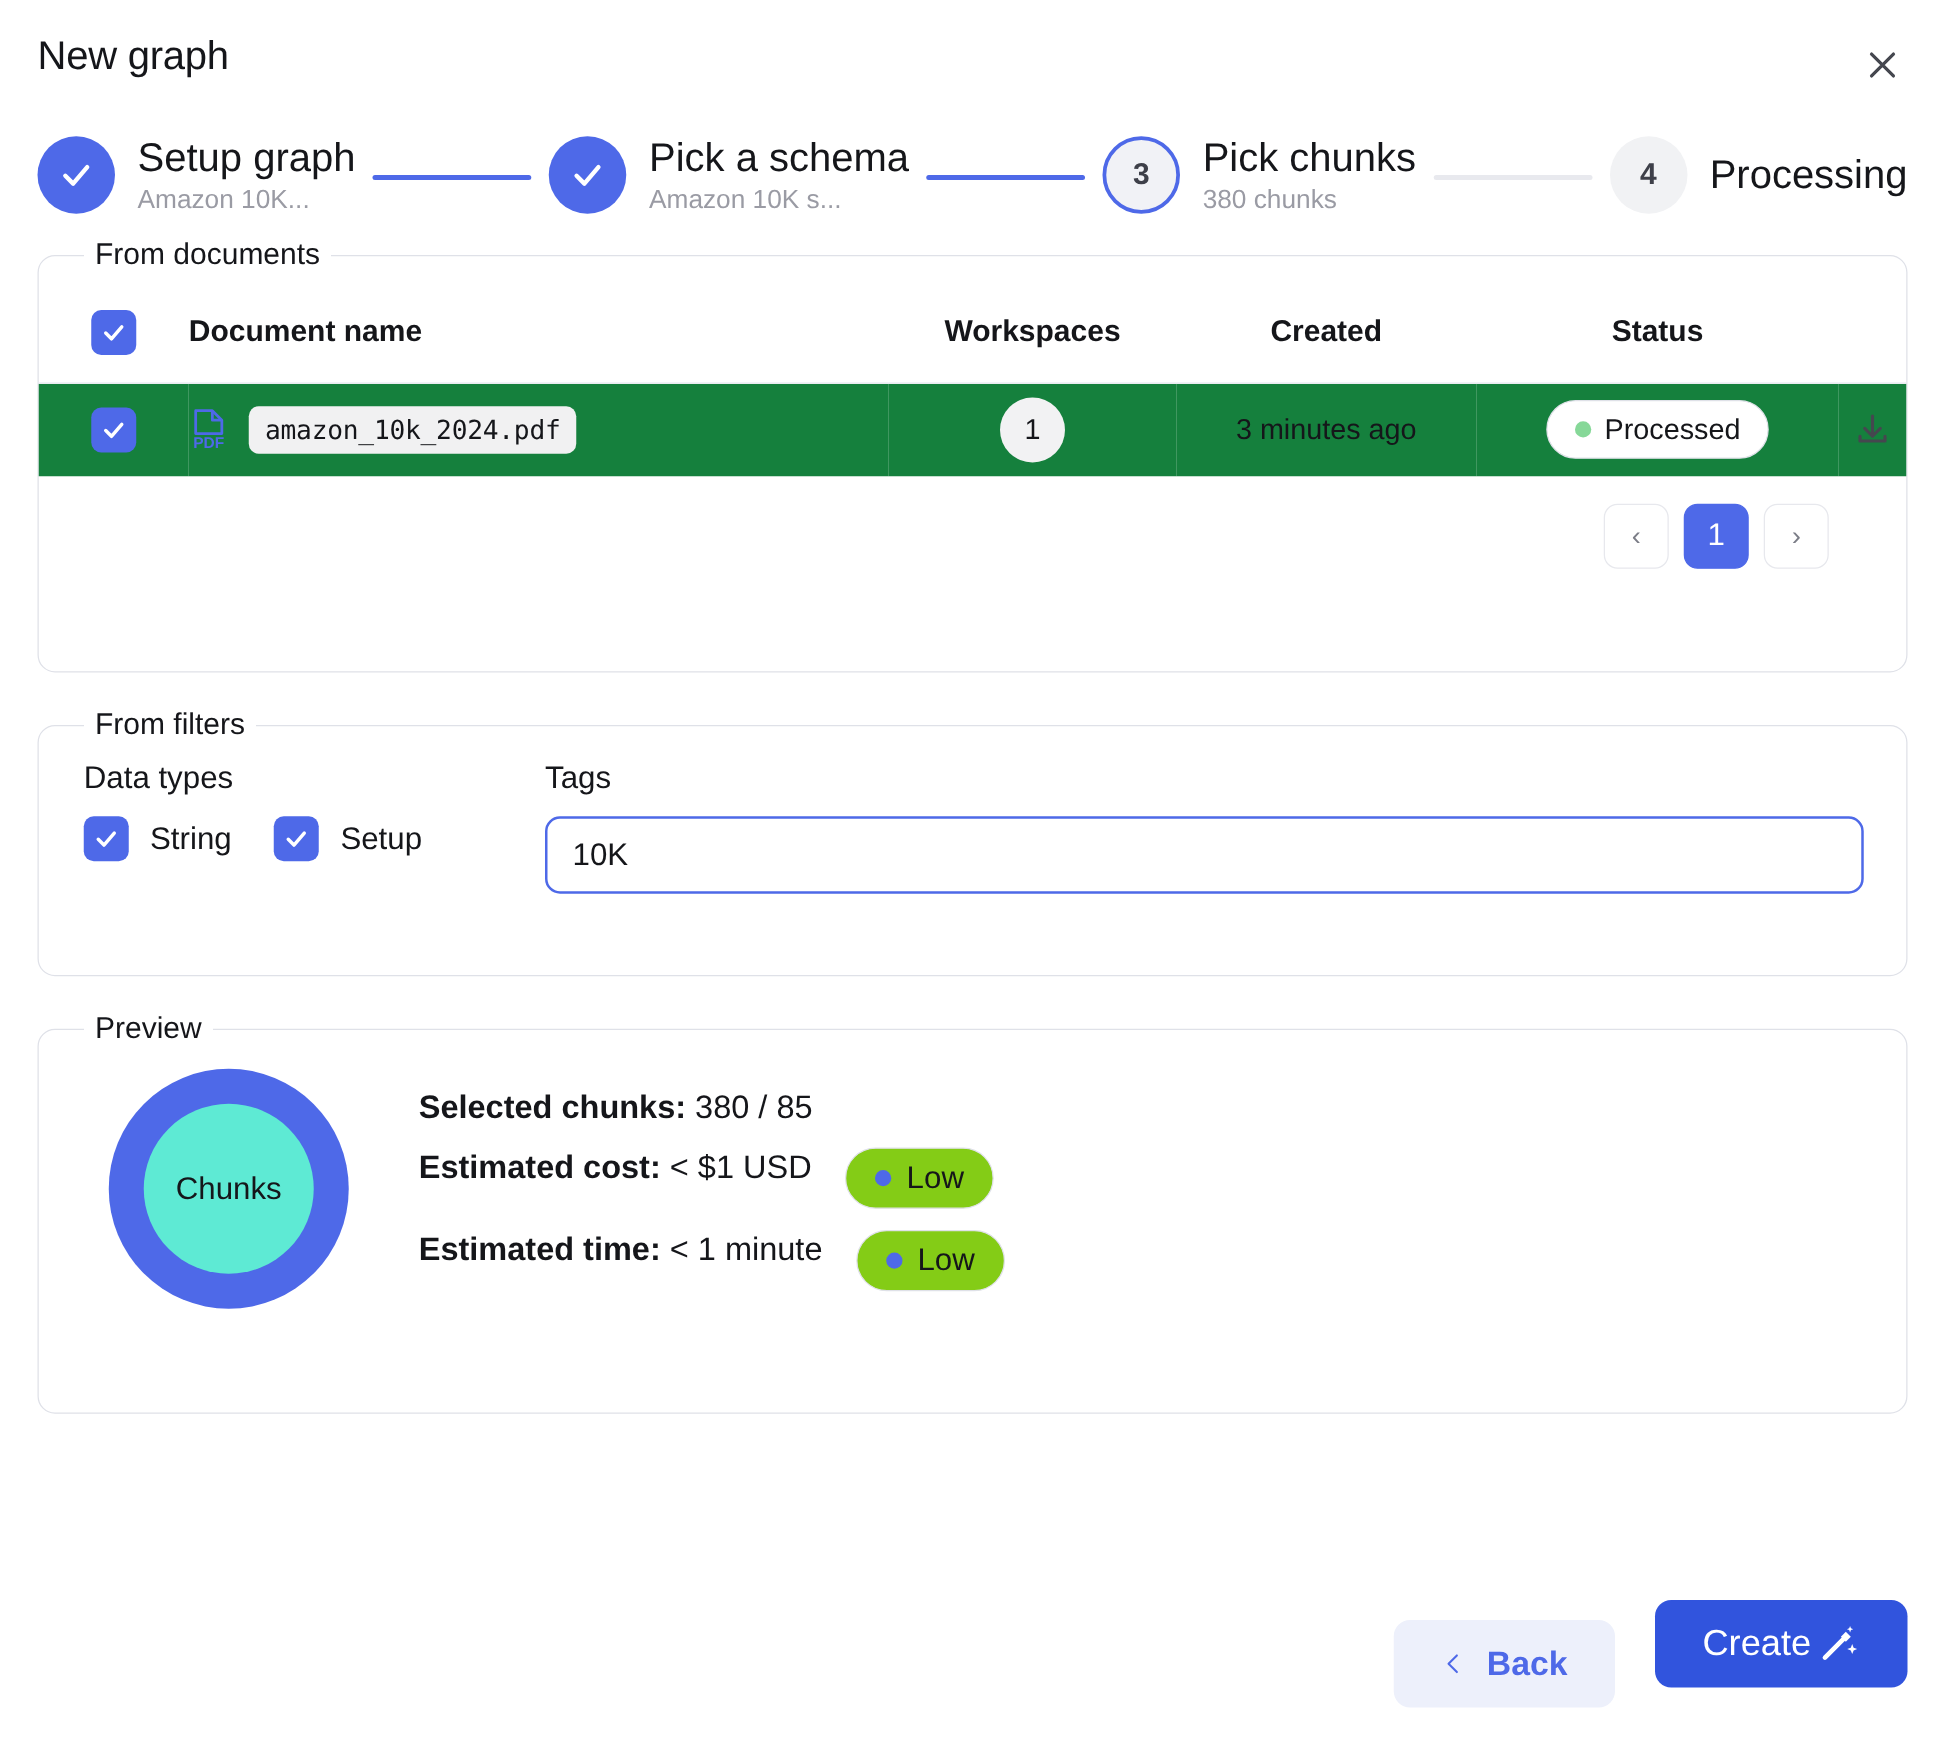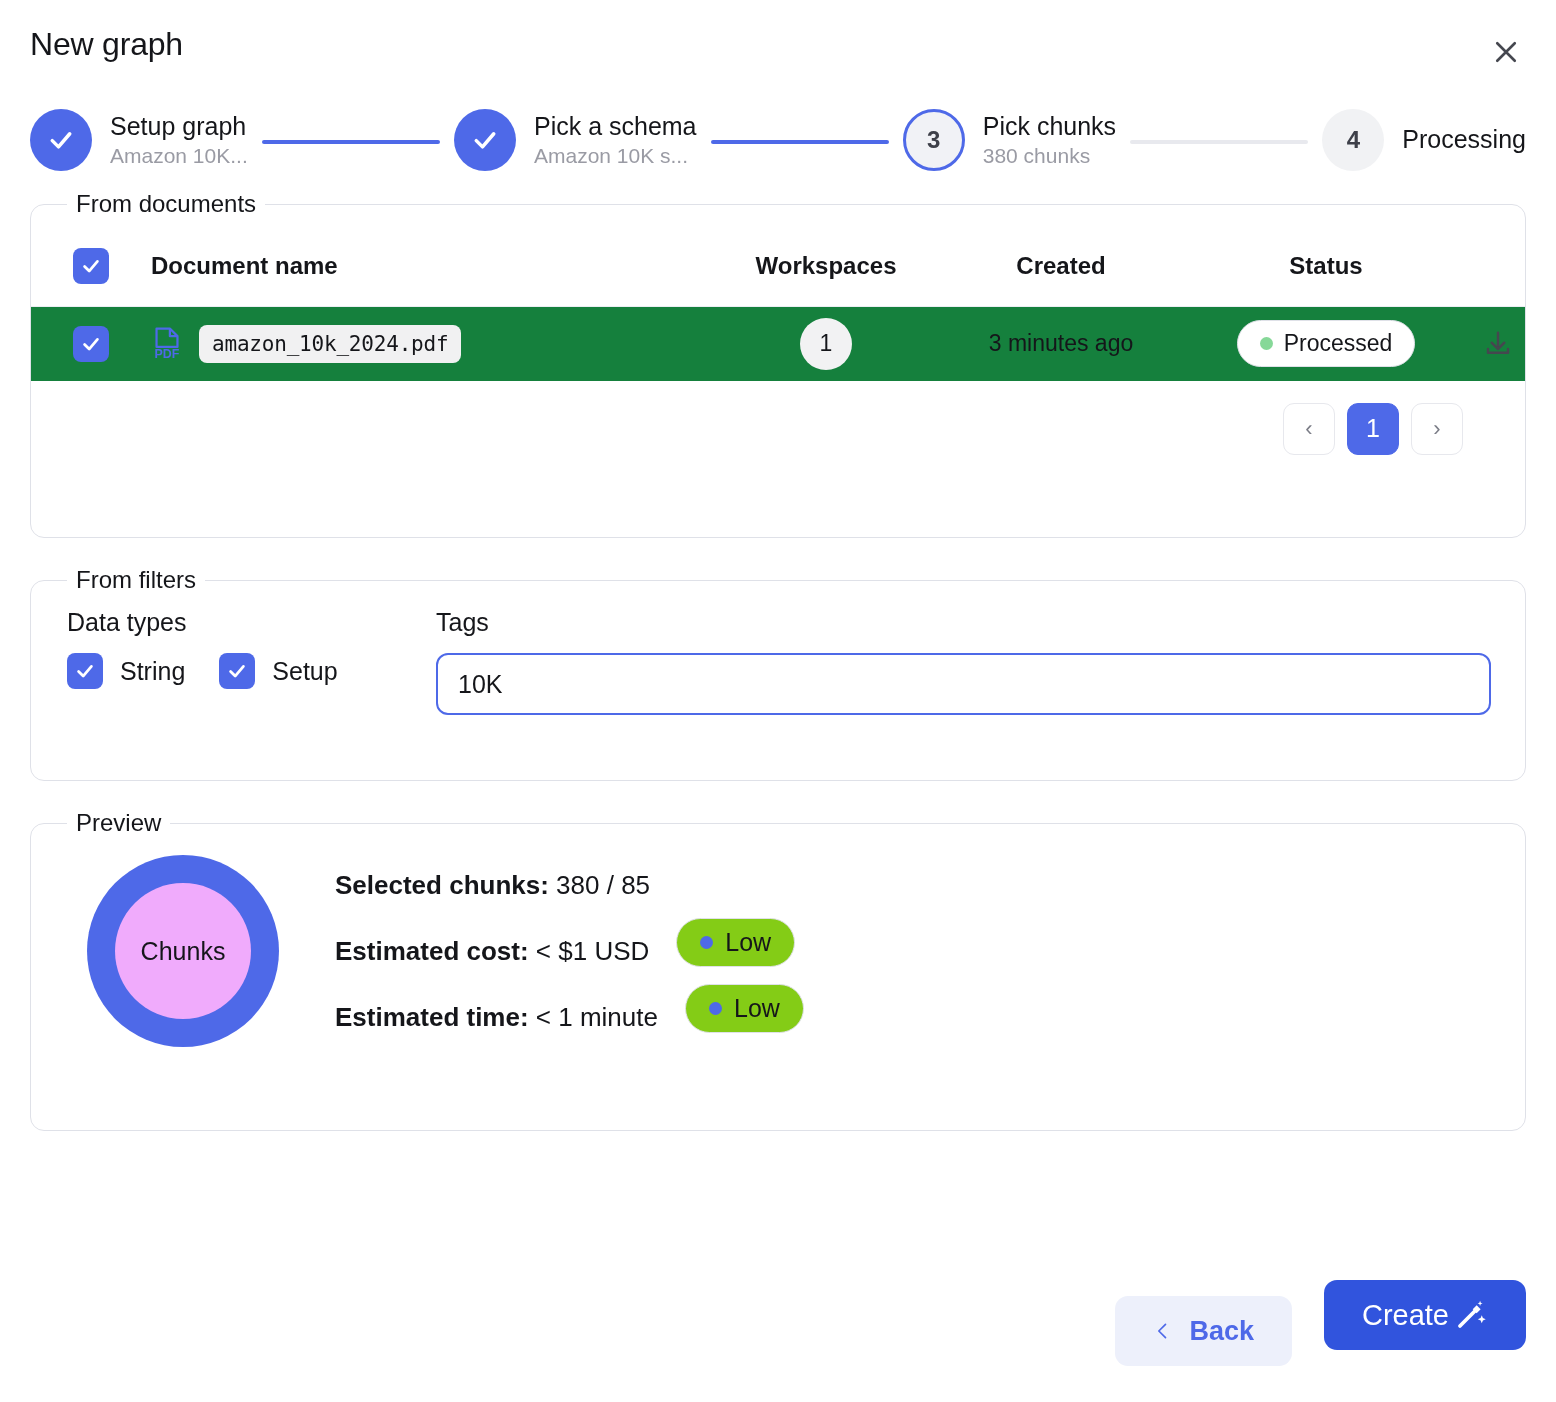--- a/index.html
+++ b/index.html
@@ -68,21 +68,21 @@
     background: #f1f2f6;
     border: 3px solid #4e69e8;
     color: #3e4049;
   }
   .step-bullet.upcoming {
     background: #f1f2f4;
     color: #3e4049;
   }
   .step-text { display: flex; flex-direction: column; justify-content: center; gap: 3px; }
   .step-label {
-    font-size: 25px;
+    font-size: 32px;
     font-weight: 400;
     color: #15161a;
     line-height: 1.1;
     white-space: nowrap;
   }
   .step-sub {
     font-size: 21px;
     color: #9a9ba4;
     line-height: 1.1;
     white-space: nowrap;
@@ -259,27 +259,27 @@
   .donut {
     width: 192px; height: 192px;
     border-radius: 50%;
     background: #4e69e8;
     display: flex; align-items: center; justify-content: center;
     flex: 0 0 auto;
   }
   .donut-hole {
     width: 136px; height: 136px;
     border-radius: 50%;
-    background: #f0abfc;
+    background: #5eead4;
     display: flex; align-items: center; justify-content: center;
     font-size: 25px;
     color: #15161a;
   }
   .stats { display: flex; flex-direction: column; gap: 17px; }
-  .stat-row { display: flex; align-items: flex-end; gap: 27px; }
+  .stat-row { display: flex; align-items: flex-start; gap: 27px; }
   .stat-text { font-size: 26px; color: #15161a; white-space: nowrap; }
   .stat-text b { font-weight: 700; }
   .level-badge {
     display: inline-flex; align-items: center; gap: 12px;
     border: 1px solid #dfe1e8;
     border-radius: 999px;
     background: #84cc16;
     padding: 9px 23px;
     font-size: 25px;
     color: #15161a;

